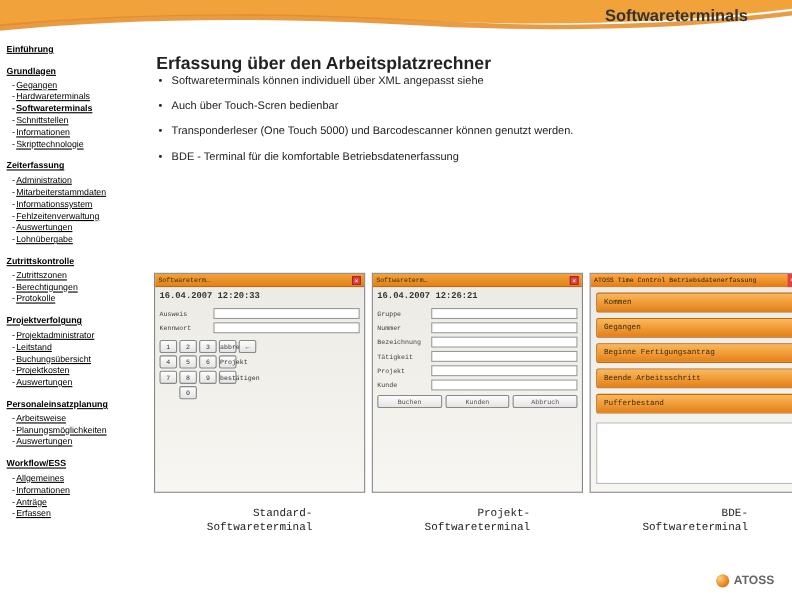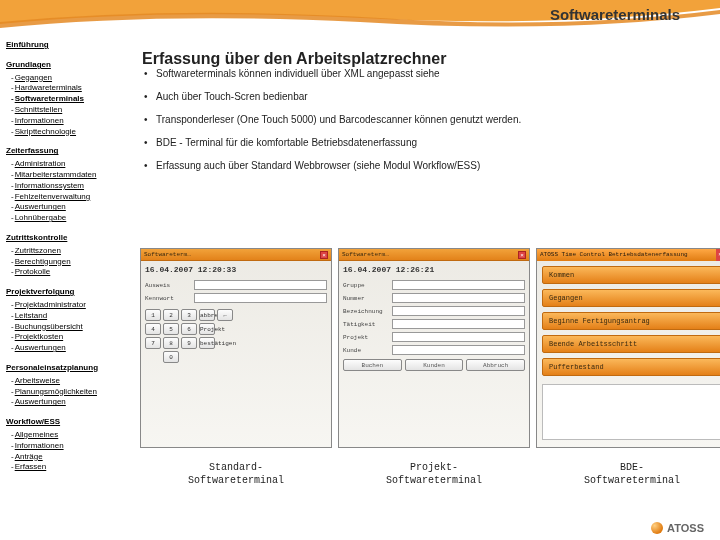--- a/index.html
+++ b/index.html
@@ -213,21 +213,21 @@
     border: 1px solid #bbb;
     background: #fff;
     height: 56px;
     padding: 3px;
     font-size: 6px;
     color: #444;
   }
   .thumb-caption {
     margin-top: 14px;
     font-size: 10px;
-    text-align: center;
+    text-align: right;
     line-height: 1.25;
     color: #222;
   }
   .logo {
     position: absolute;
     right: 16px;
     bottom: 6px;
     display: flex;
     align-items: center;
     gap: 4px;
@@ -316,21 +316,20 @@
     </div>
   </nav>
 
 <main class="main">
   <h1 class="main-title">Erfassung über den Arbeitsplatzrechner</h1>
   <ul class="bullets" id="bullets">
       <li>Softwareterminals können individuell über XML angepasst siehe</li>
       <li>Auch über Touch-Scren bedienbar</li>
       <li>Transponderleser (One Touch 5000) und Barcodescanner können genutzt werden.</li>
       <li>BDE - Terminal für die komfortable Betriebsdatenerfassung</li>
-      <li>Erfassung auch über Standard Webbrowser (siehe Modul Workflow/ESS)</li>
     </ul>
 </main>
 
 <div class="thumbs">
 
   <div class="thumb">
     <div class="thumb-img">
       <div class="tbar">
         <span>Softwareterm…</span>
         <span class="x">×</span>

